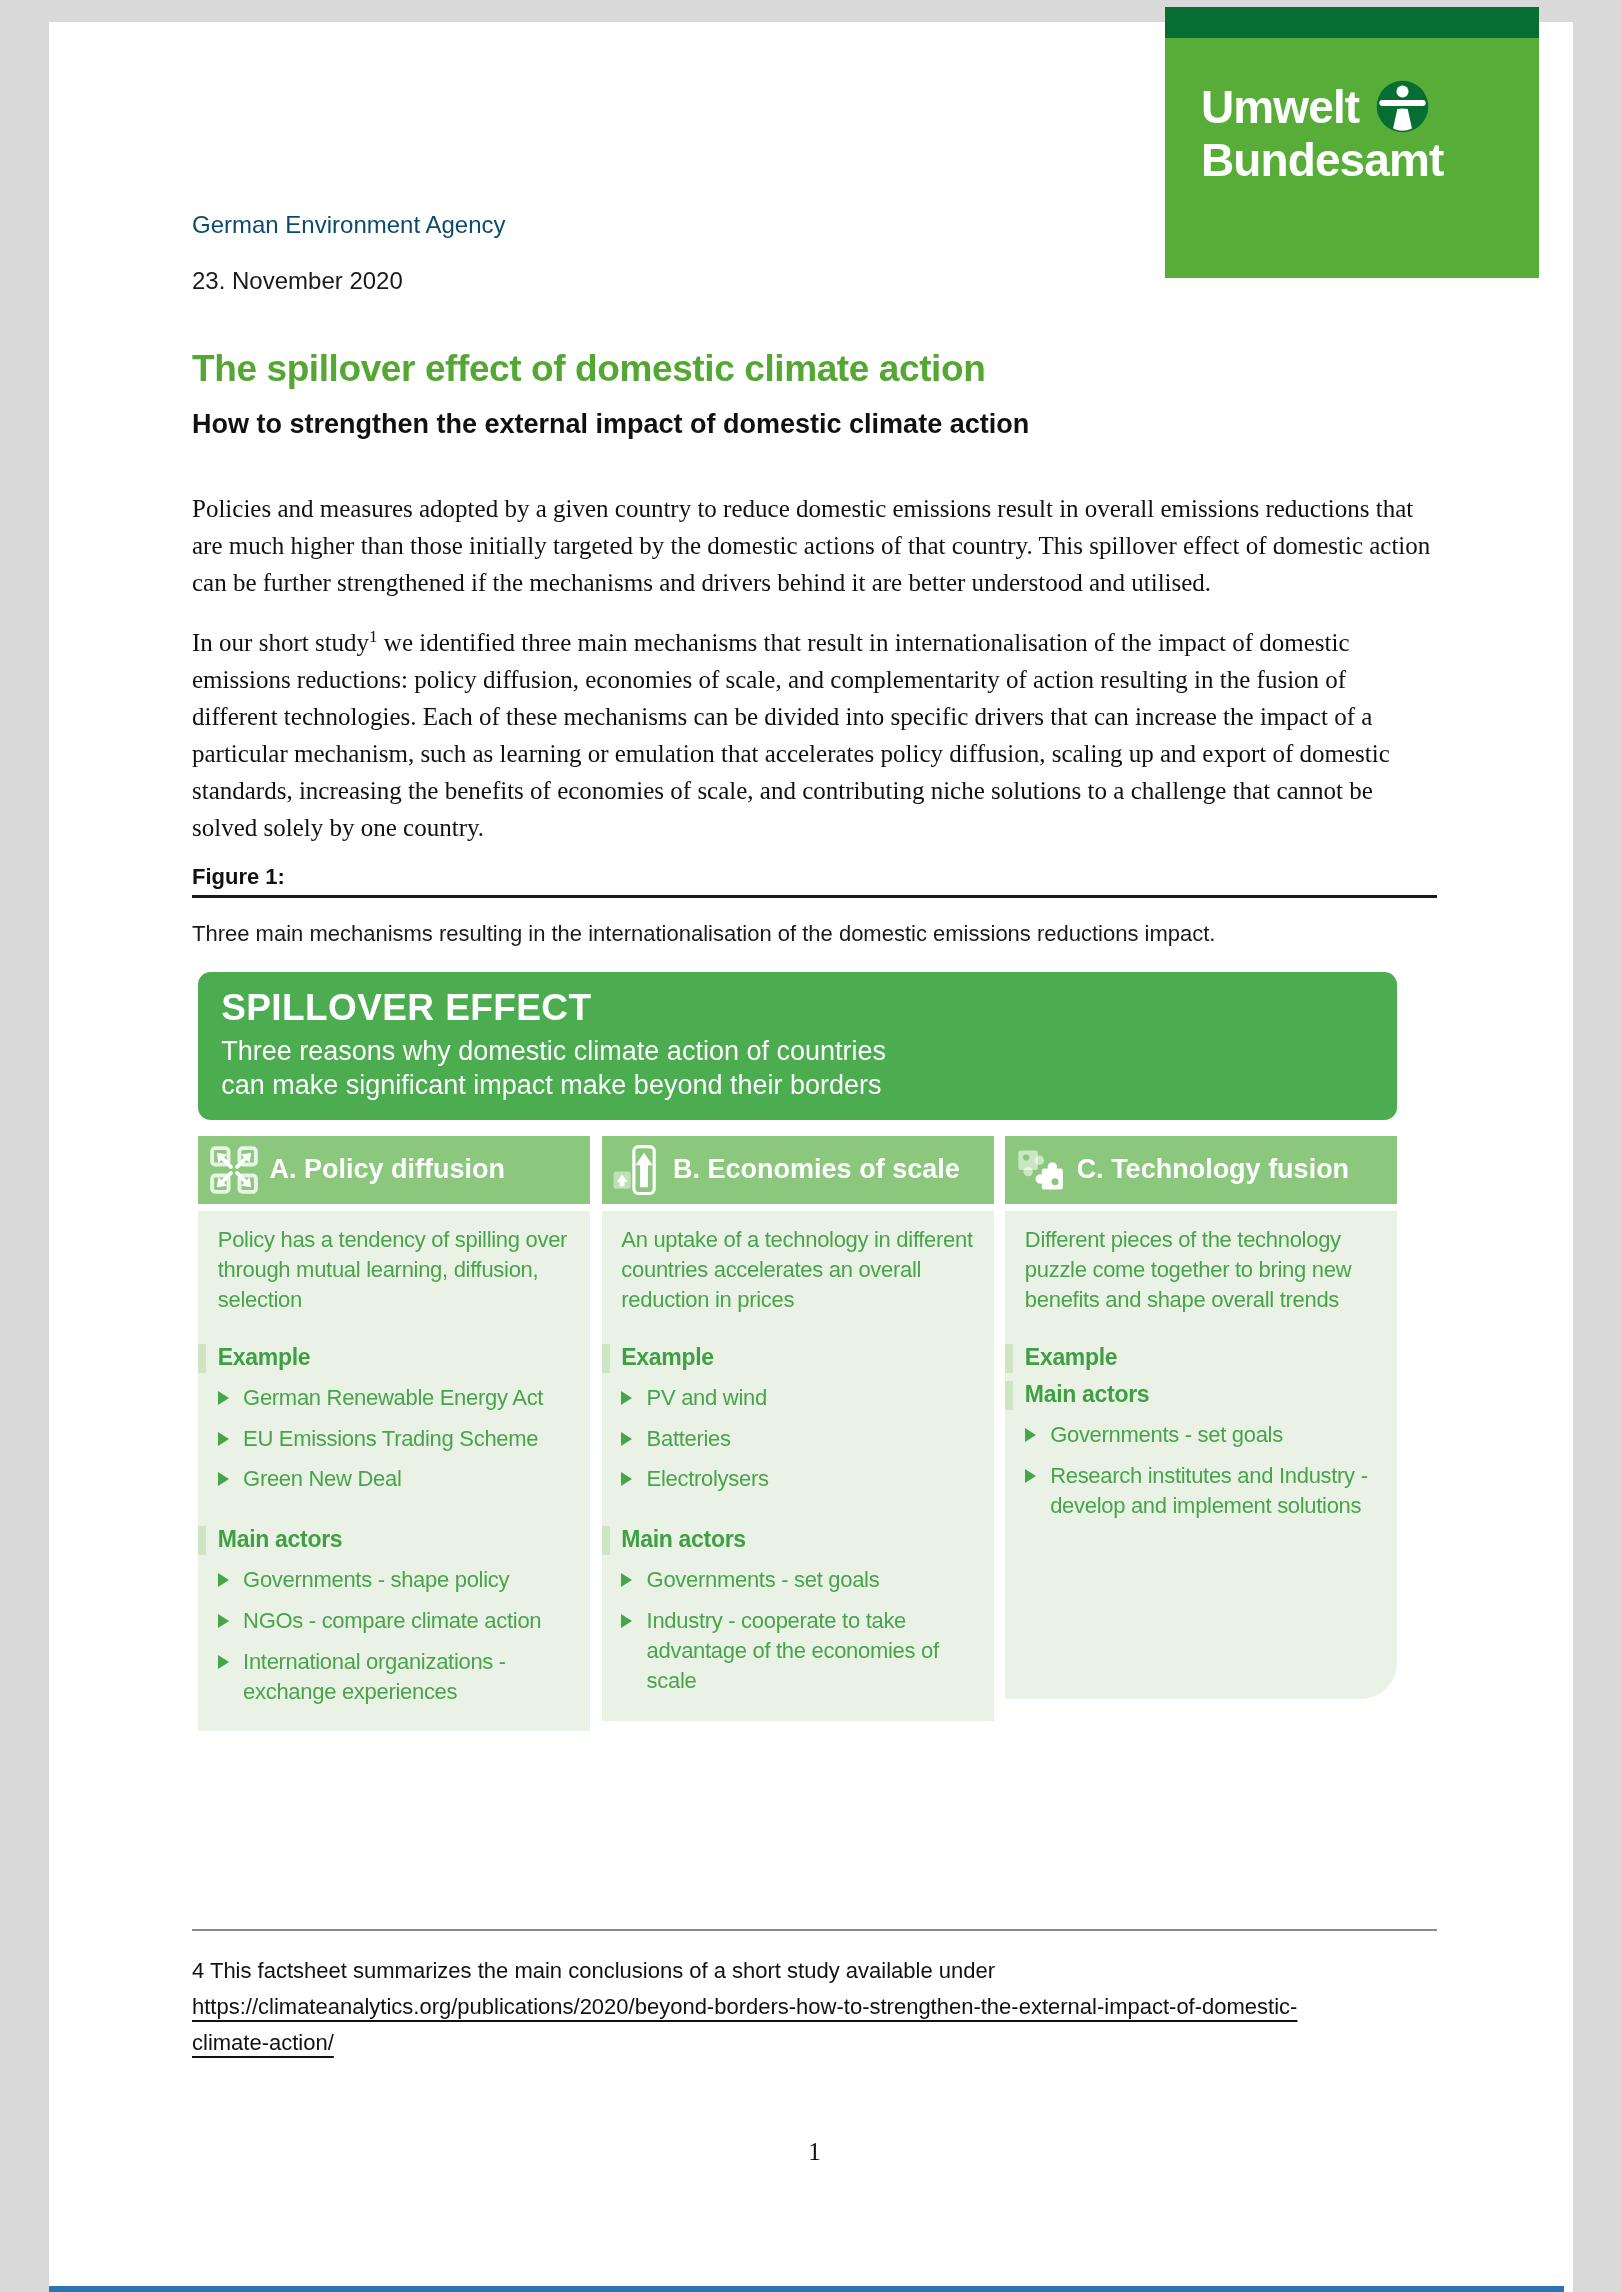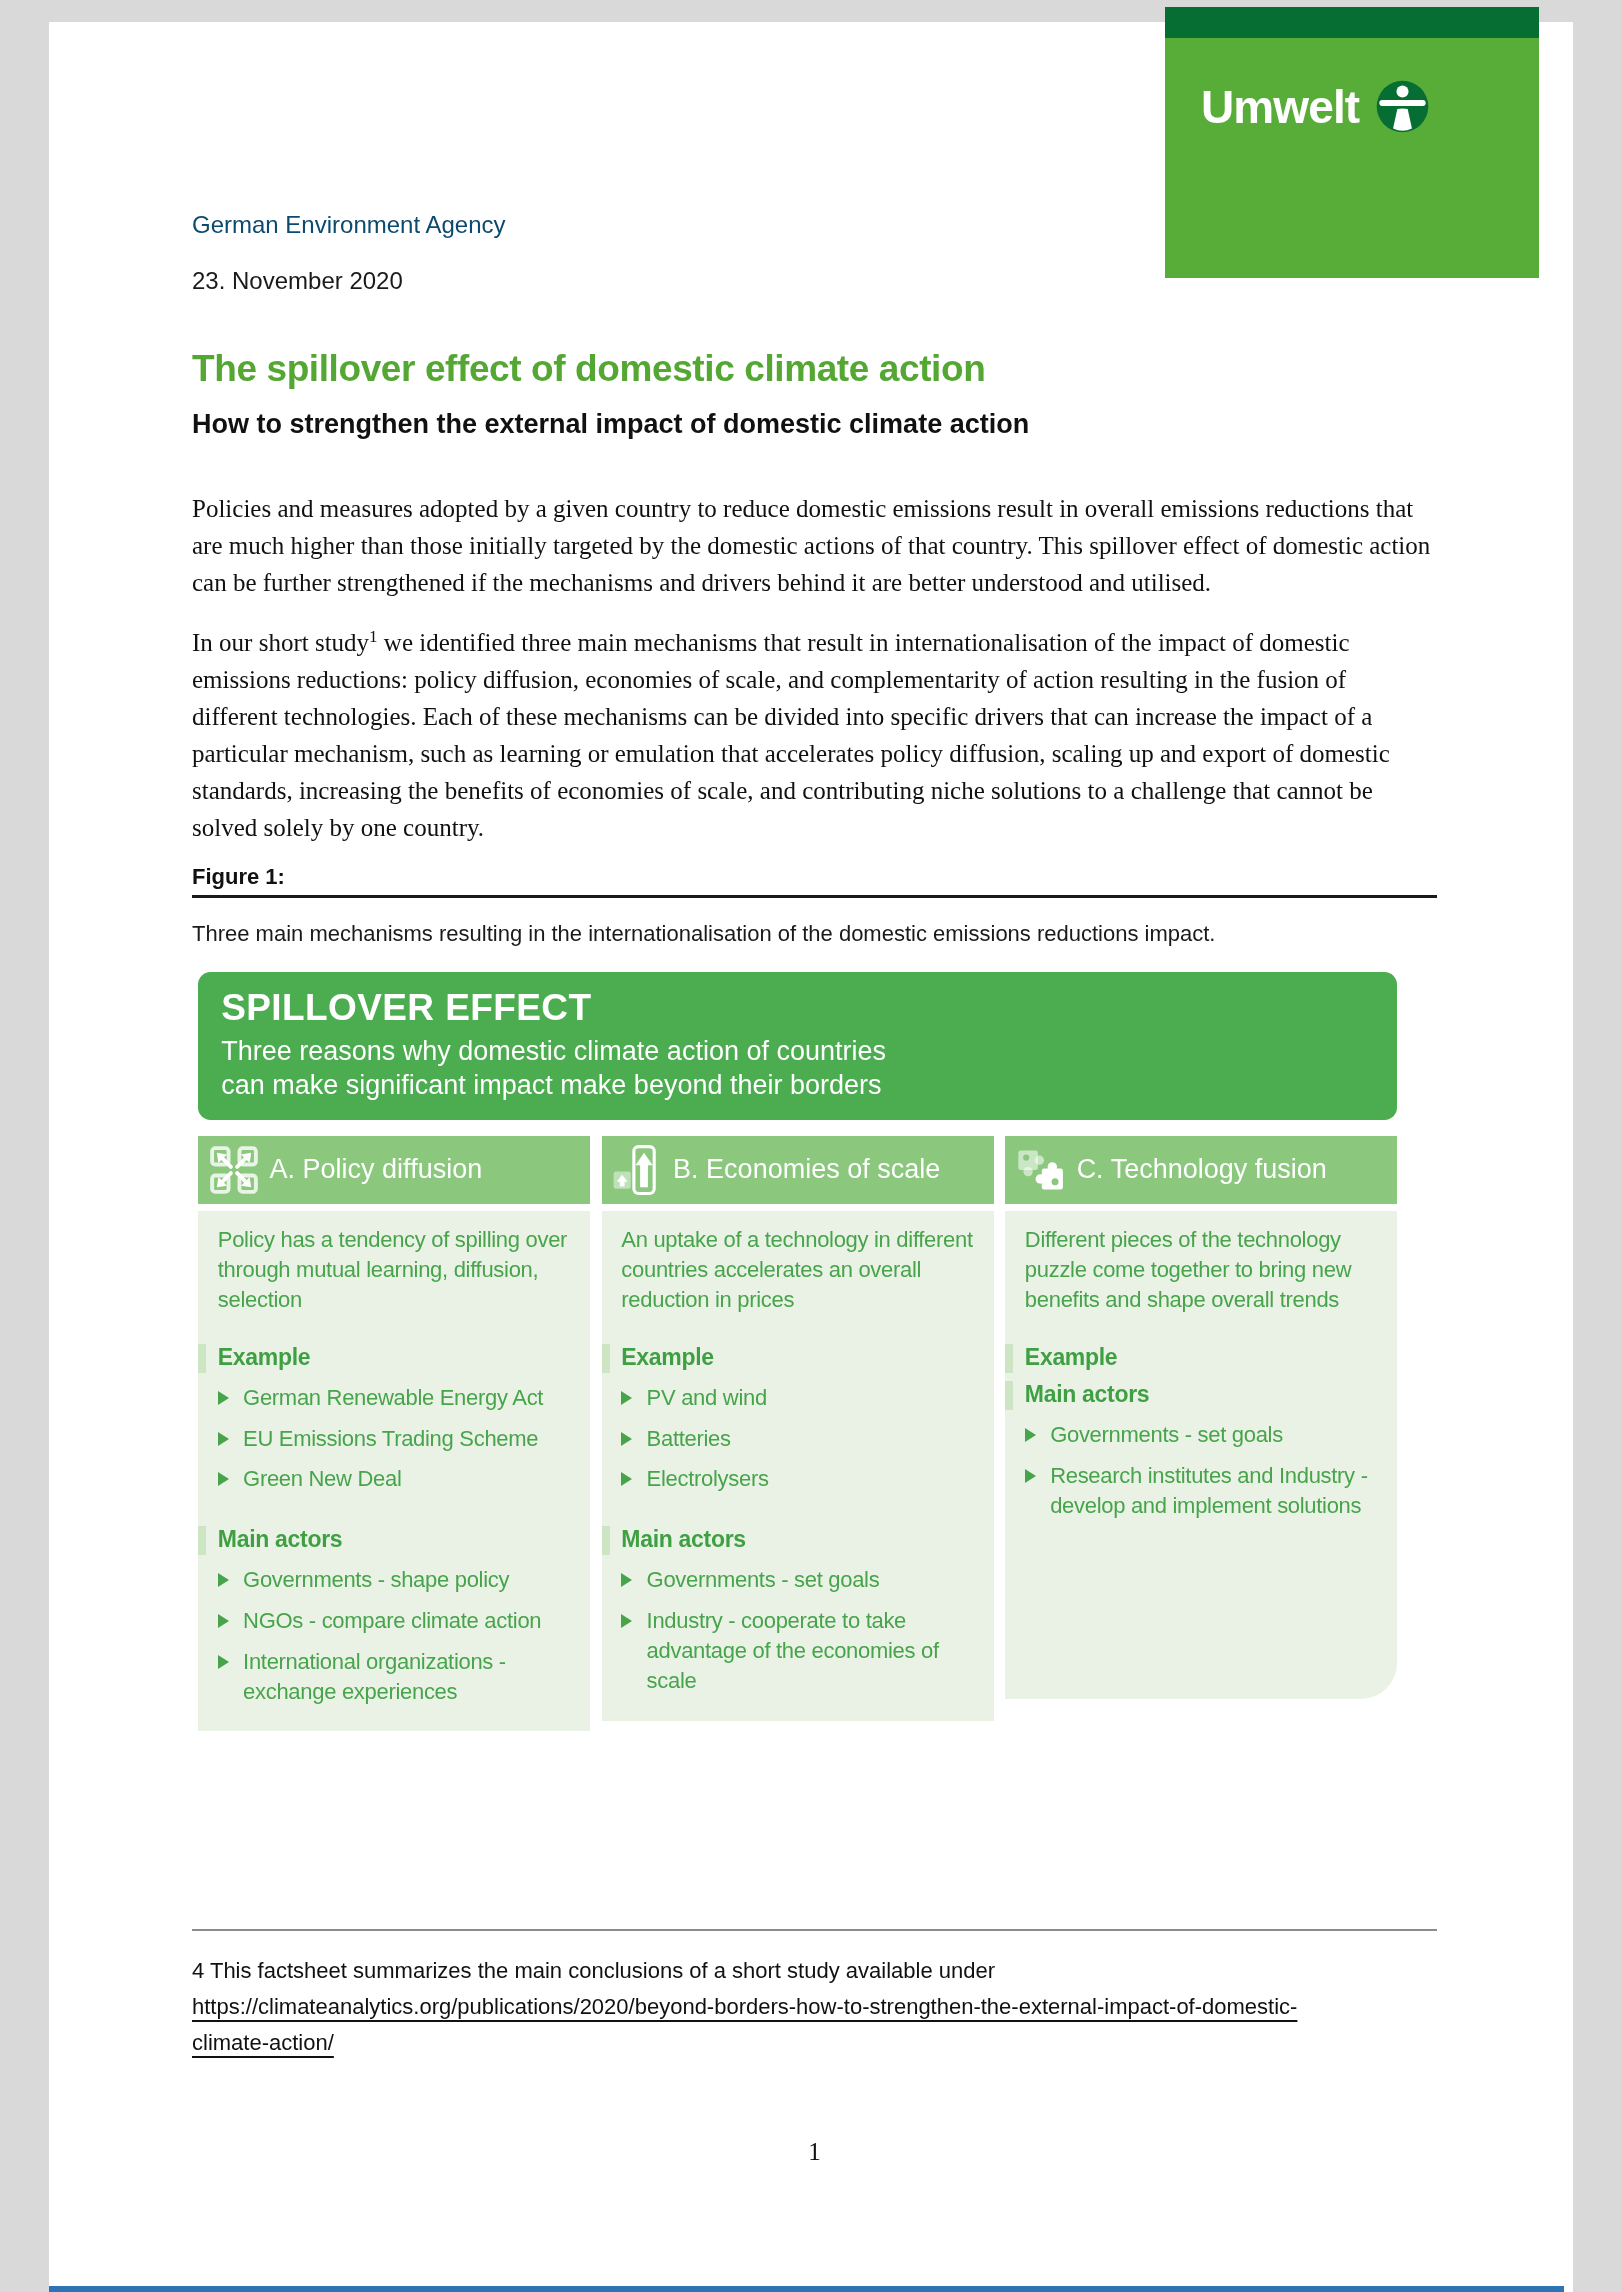--- a/index.html
+++ b/index.html
@@ -67,21 +67,21 @@
   .banner-title{font-size:37px;font-weight:bold;letter-spacing:0.4px;}
   .banner-sub{font-size:27px;line-height:34px;margin-top:5.3px;}
   .cols{display:flex;gap:11.6px;margin-top:16px;}
   .fig-col{width:392px;display:flex;flex-direction:column;}
   .col-header{
     background:#8bc87d;color:#fff;height:68px;
     display:flex;align-items:center;gap:10.7px;
     box-sizing:border-box;padding-left:10.7px;
     margin-bottom:7.1px;
   }
-  .col-title{font-size:27px;font-weight:normal;}
+  .col-title{font-size:27px;font-weight:bold;}
   .col-body{
     background:#eaf2e6;color:#47a44b;
     box-sizing:border-box;padding:14.3px 18px 14.3px 19.6px;
     font-size:22px;line-height:30px;letter-spacing:-0.3px;
     position:relative;
   }
   .fig-col:nth-child(1) .col-body{min-height:499px;}
   .fig-col:nth-child(2) .col-body{min-height:492px;}
   .fig-col:nth-child(3) .col-body{min-height:488px;border-radius:0 0 36px 0;}
   .col-desc{margin:0 0 27px 0;}
@@ -128,20 +128,21 @@
   <div class="logo-box">
     <div class="logo-line1">
       <span class="logo-text">Umwelt</span>
       <svg viewBox="0 0 64 64" width="55" height="55">
         <circle cx="32" cy="32" r="30" fill="#076e33"></circle>
         <circle cx="32" cy="14.5" r="7" fill="#ffffff"></circle>
         <rect x="5" y="24.5" width="54" height="7" rx="3.5" fill="#ffffff"></rect>
         <path d="M26,35 Q32,33.5 38,35 L43,57.5 Q32,63 21,57.5 Z" fill="#ffffff"></path>
       </svg>
     </div>
+    <div class="logo-text">Bundesamt</div>
   </div>
 
   <div class="content">
     <div class="agency">German Environment Agency</div>
     <div class="date">23. November 2020</div>
 
     <div class="doc-title">The spillover effect of domestic climate action</div>
     <div class="doc-subtitle">How to strengthen the external impact of domestic climate action</div>
 
     <p class="body-par par1">Policies and measures adopted by a given country to reduce domestic emissions result in overall emissions reductions that are much higher than those initially targeted by the domestic actions of that country. This spillover effect of domestic action can be further strengthened if the mechanisms and drivers behind it are better understood and utilised.</p>

